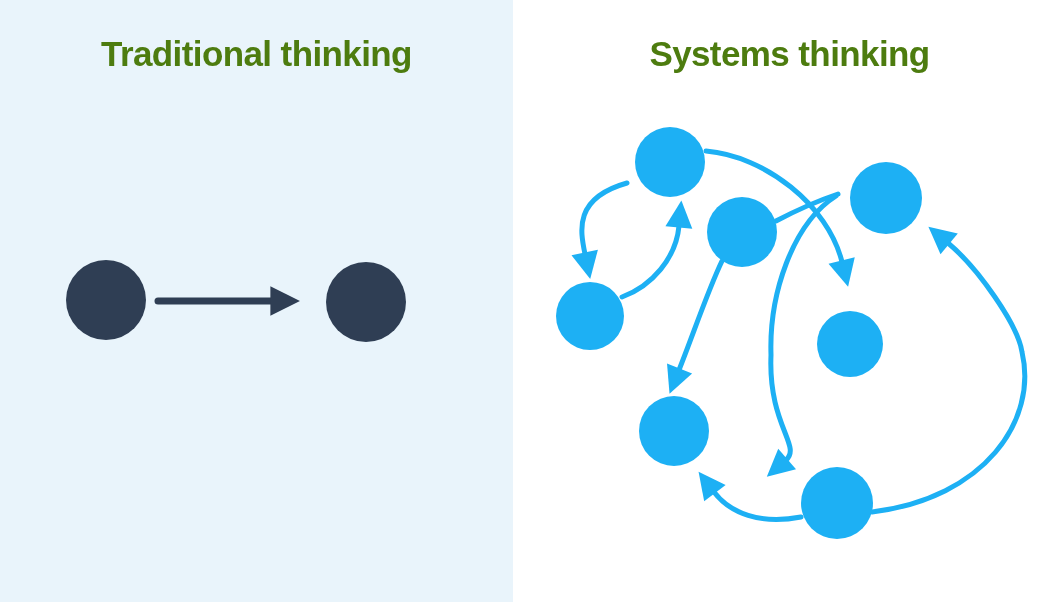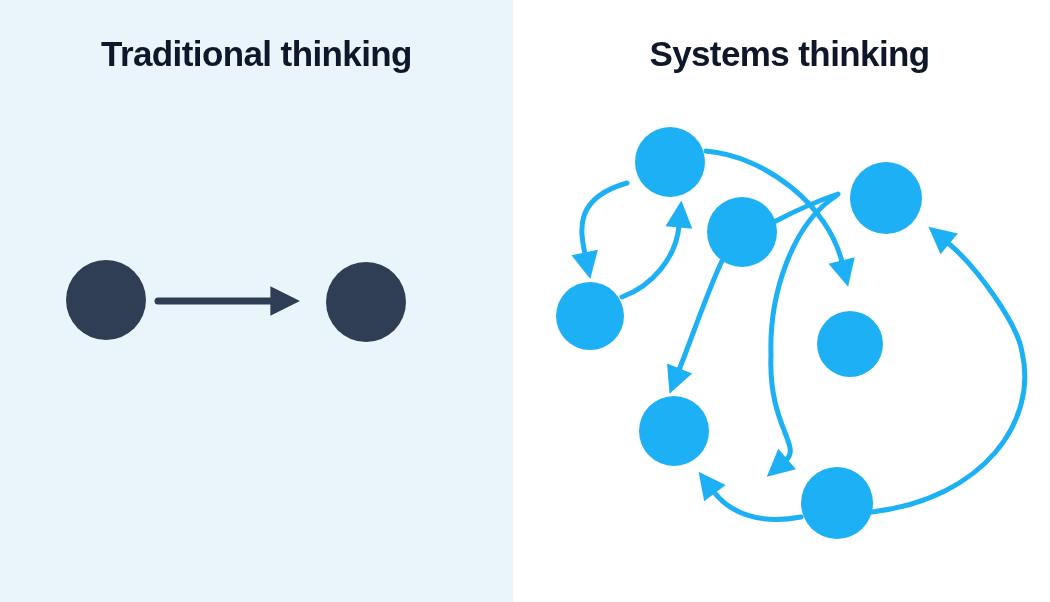--- a/index.html
+++ b/index.html
@@ -21,21 +21,21 @@
   .panel h1 {
     margin: 0;
     position: absolute;
     top: 34px;
     left: 0;
     width: 100%;
     text-align: center;
     font-size: 35px;
     font-weight: bold;
     letter-spacing: -0.6px;
-    color: #0f172a;
+    color: #4d7c0f;
   }
   svg.diagram-layer {
     position: absolute;
     left: 0;
     top: 0;
     pointer-events: none;
   }
 </style>
 </head>
 <body>

